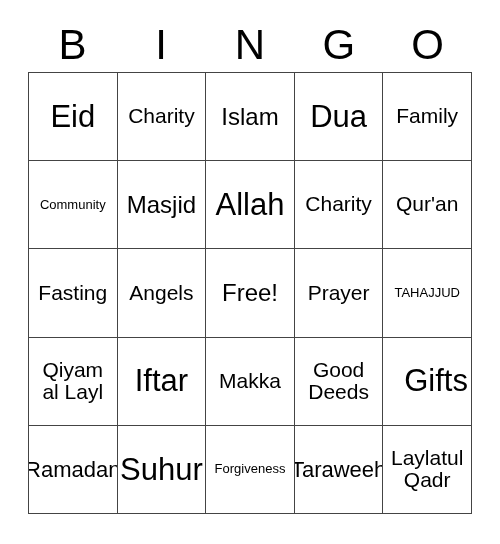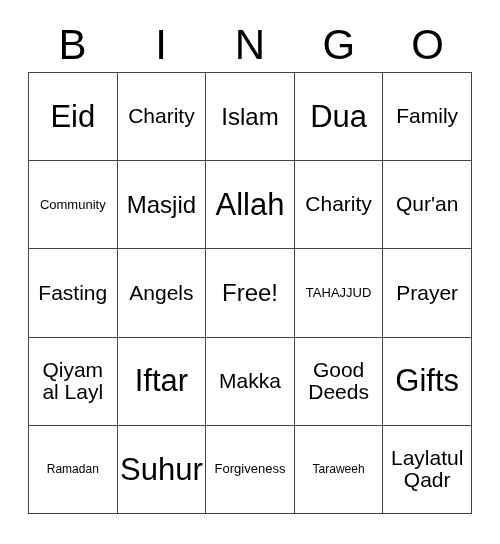--- a/index.html
+++ b/index.html
@@ -68,21 +68,21 @@
   }
   .cell-text {
     display: block;
     line-height: 1.08;
     white-space: pre-line;
   }
   
   .fs-xl  { font-size: 31px; }
   .fs-lg  { font-size: 24px; }
   .fs-md  { font-size: 21px; }
-  .fs-sm  { font-size: 12px; }
+  .fs-sm  { font-size: 22px; }
   .fs-xs  { font-size: 13px; }
 </style>
 </head>
 <body style="background: rgb(255, 255, 255); color: rgb(0, 0, 0);">
 
 <div id="card">
 
   <div id="header-row">
     <div class="header-letter">B</div>
     <div class="header-letter">I</div>
@@ -127,41 +127,41 @@
     <div class="cell" style="border-right-color: rgb(68, 68, 68); border-bottom-color: rgb(68, 68, 68);">
         <span class="cell-text fs-md">Fasting</span>
       </div>
     <div class="cell" style="border-right-color: rgb(68, 68, 68); border-bottom-color: rgb(68, 68, 68);">
         <span class="cell-text fs-md">Angels</span>
       </div>
     <div class="cell" style="border-right-color: rgb(68, 68, 68); border-bottom-color: rgb(68, 68, 68);">
         <span class="cell-text fs-lg">Free!</span>
       </div>
     <div class="cell" style="border-right-color: rgb(68, 68, 68); border-bottom-color: rgb(68, 68, 68);">
-        <span class="cell-text fs-xs">TAHAJJUD</span>
+        <span class="cell-text fs-md">Prayer</span>
       </div>
     <div class="cell" style="border-right-color: rgb(68, 68, 68); border-bottom-color: rgb(68, 68, 68);">
-        <span class="cell-text fs-md">Prayer</span>
+        <span class="cell-text fs-xs">TAHAJJUD</span>
       </div>
 
     <div class="cell" style="border-right-color: rgb(68, 68, 68); border-bottom-color: rgb(68, 68, 68);">
         <span class="cell-text fs-md">Qiyam
 al Layl</span>
       </div>
     <div class="cell" style="border-right-color: rgb(68, 68, 68); border-bottom-color: rgb(68, 68, 68);">
         <span class="cell-text fs-xl">Iftar</span>
       </div>
     <div class="cell" style="border-right-color: rgb(68, 68, 68); border-bottom-color: rgb(68, 68, 68);">
         <span class="cell-text fs-md">Makka</span>
       </div>
     <div class="cell" style="border-right-color: rgb(68, 68, 68); border-bottom-color: rgb(68, 68, 68);">
         <span class="cell-text fs-md">Good
 Deeds</span>
       </div>
-    <div class="cell" style="border-right-color: rgb(68, 68, 68); border-bottom-color: rgb(68, 68, 68);">
+    <div class="cell" style="border-right-color: rgb(68, 68, 68); border-bottom-color: rgb(68, 68, 68); justify-content: flex-end;">
         <span class="cell-text fs-xl">Gifts</span>
       </div>
 
     <div class="cell" style="border-right-color: rgb(68, 68, 68); border-bottom-color: rgb(68, 68, 68);">
         <span class="cell-text fs-sm">Ramadan</span>
       </div>
     <div class="cell" style="border-right-color: rgb(68, 68, 68); border-bottom-color: rgb(68, 68, 68);">
         <span class="cell-text fs-xl">Suhur</span>
       </div>
     <div class="cell" style="border-right-color: rgb(68, 68, 68); border-bottom-color: rgb(68, 68, 68);">

